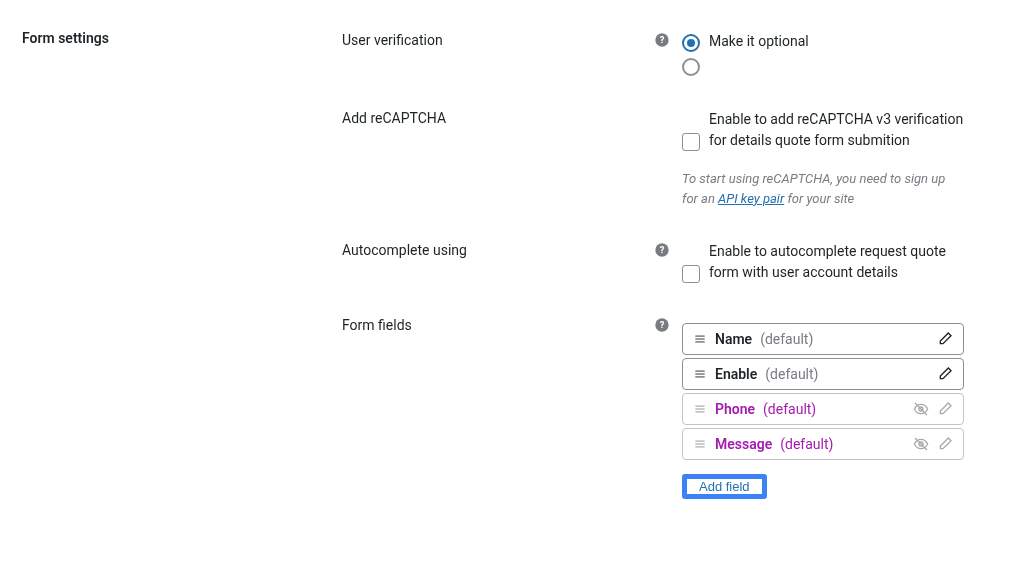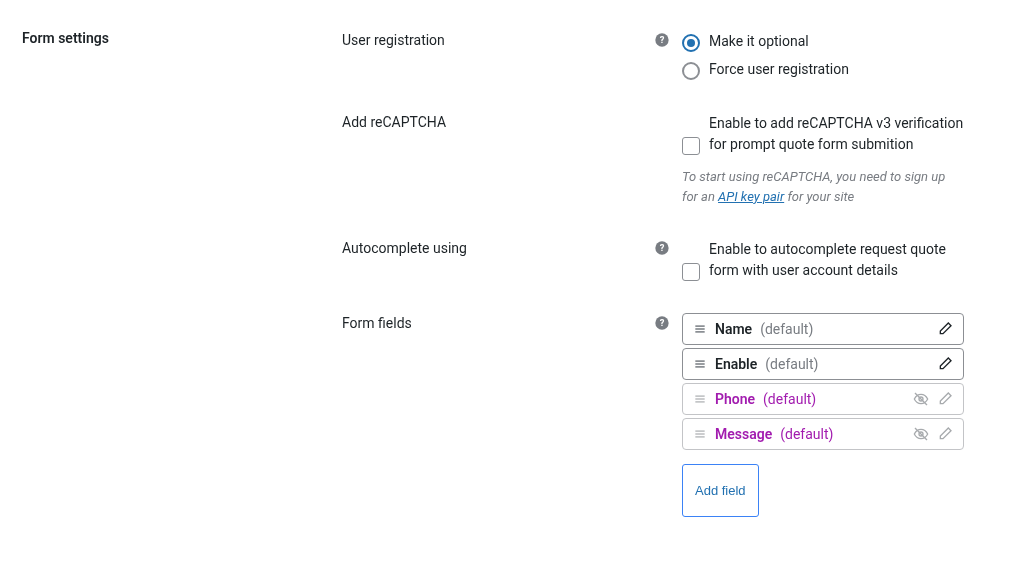--- a/index.html
+++ b/index.html
@@ -93,31 +93,32 @@
   border-radius: 3px;
   cursor: pointer;
   flex-shrink: 0;
   background: #fff;
   margin-top: 1px;
 }
 .helper-text {
   font-style: italic;
   color: #787c82;
   font-size: 13px;
-  margin-top: 6px;
+  margin-top: 12px;
   line-height: 1.5;
 }
 .helper-text a {
   color: #2271b1;
   text-decoration: underline;
 }
 .field-list {
   display: flex;
   flex-direction: column;
   gap: 3px;
+  margin-top: 8px;
 }
 .field-row {
   display: flex;
   align-items: center;
   border: 1px solid #8c8f94;
   border-radius: 4px;
   padding: 7px 10px;
   gap: 8px;
   background: #fff;
 }
@@ -148,64 +149,63 @@
   width: 16px;
   height: 16px;
   color: #1d2327;
   cursor: pointer;
   flex-shrink: 0;
 }
 .field-row.muted .row-icon { color: #a7aaad; }
 .add-field-btn {
   align-self: flex-start;
   margin-top: 8px;
-  padding: 18px 12px;
-  border: 1px solid #3b82f6;
+  padding: 0 12px;
+  border: 5px solid #3b82f6;
   background: #fff;
   color: #2271b1;
   border-radius: 3px;
   font-size: 13px;
   cursor: pointer;
 }
 </style>
 </head>
 <body>
 
 <div class="layout">
   <div class="section-title">Form settings</div>
 
   <div class="settings-col">
 
     <div class="setting-row">
-      <div class="setting-label">User registration</div>
+      <div class="setting-label">User verification</div>
       <div class="help-icon-col">
         <svg class="help-icon" viewBox="0 0 24 24" fill="currentColor">
             <circle cx="12" cy="12" r="10" fill="#787c82"></circle>
             <text x="12" y="17" text-anchor="middle" font-size="14" fill="#fff" font-weight="bold">?</text>
           </svg>
       </div>
       <div class="setting-control">
         <div class="radio-row">
           <input type="radio" name="ureg" checked="" style="">
           <label>Make it optional</label>
         </div>
         <div class="radio-row">
           <input type="radio" name="ureg" style="">
-          <label>Force user registration</label>
         </div>
       </div>
     </div>
 
     <div class="setting-row">
       <div class="setting-label">Add reCAPTCHA</div>
       <div class="help-icon-col"></div>
       <div class="setting-control">
         <div class="check-row">
           <input type="checkbox" style="">
-          <label>Enable to add reCAPTCHA v3 verification for prompt quote form submition</label>
+          <label>Enable to add reCAPTCHA v3 verification for details quote form submition</label>
         </div>
         <div class="helper-text">
           <span>To start using reCAPTCHA, you need to sign up for an </span><a href="#">API key pair</a><span> for your site</span>
         </div>
       </div>
     </div>
 
     <div class="setting-row">
       <div class="setting-label">Autocomplete using</div>
       <div class="help-icon-col">

